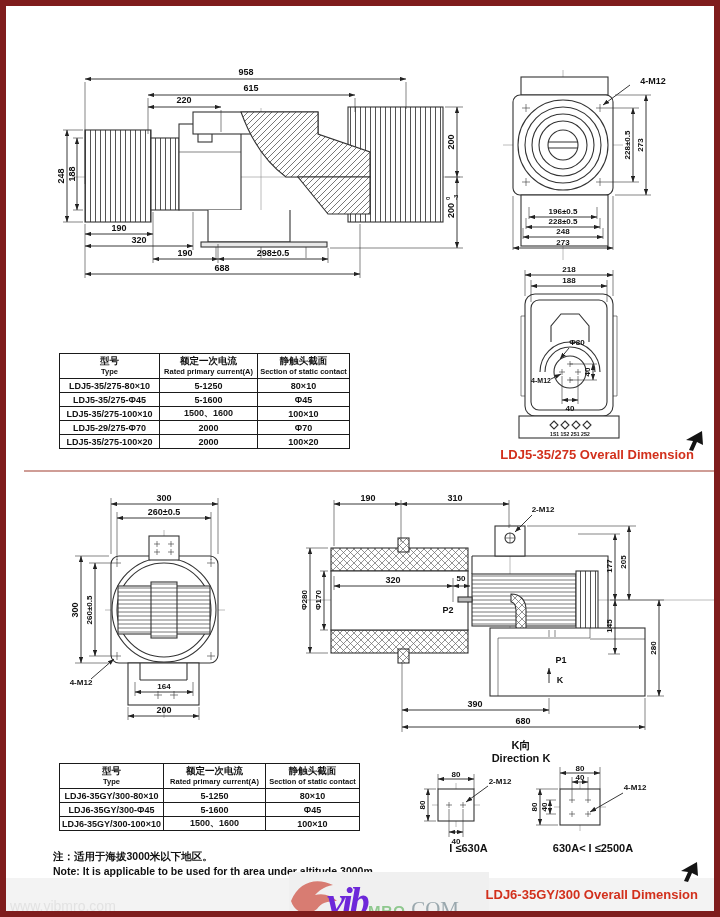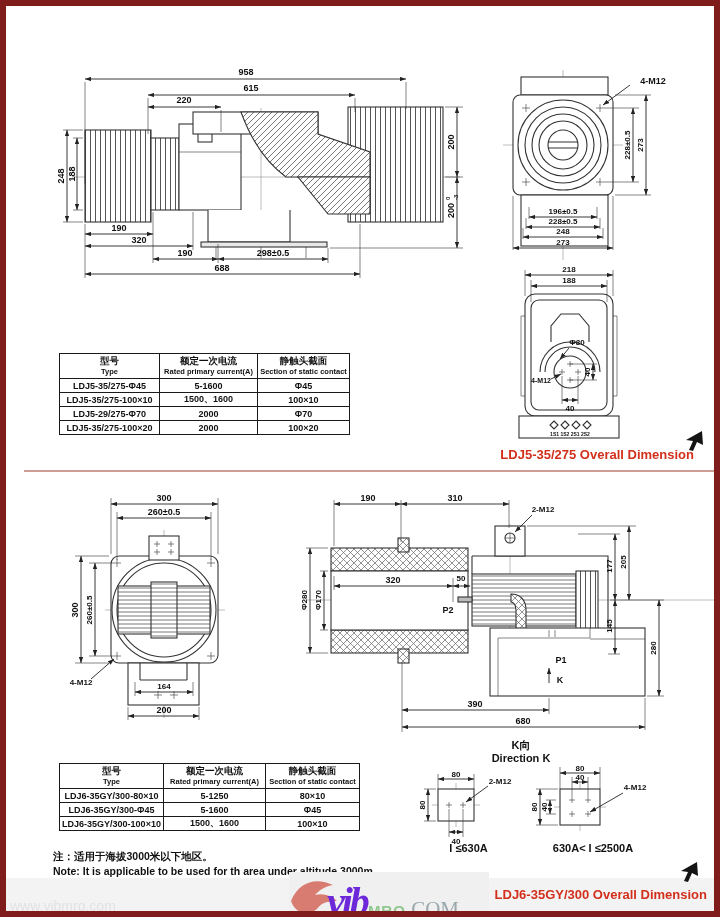--- a/index.html
+++ b/index.html
@@ -203,20 +203,25 @@
             <span>额定一次电流</span>
             <span class="en">Rated primary current(A)</span>
           </th>
       <th>
             <span>静触头截面</span>
             <span class="en">Section of static contact</span>
           </th>
     </tr>
   </thead>
   <tbody>
+    <tr>
+          <td>LDJ5-35/275-80×10</td>
+          <td>5-1250</td>
+          <td>80×10</td>
+        </tr>
     <tr>
           <td>LDJ5-35/275-Φ45</td>
           <td>5-1600</td>
           <td>Φ45</td>
         </tr>
     <tr>
           <td>LDJ5-35/275-100×10</td>
           <td>1500、1600</td>
           <td>100×10</td>
         </tr>
@@ -438,21 +443,21 @@
 
 <div class="logo">
   <svg width="48" height="44" viewBox="0 0 48 44" style="margin-right:-4px">
     <path d="M0,26 C8,6 26,2 42,10 C32,12 28,16 24,20 C32,18 40,20 46,26 C36,26 30,28 26,34 C16,42 4,38 0,26 Z" fill="#d87c72"></path>
   </svg>
   <span class="logo-script">vib</span>
   <span class="logo-mro">MRO</span>
   <span class="logo-com">.COM</span>
 </div>
 
-<div class="cap" style="top:881px;right:7px">LDJ6-35GY/300 Overall Dimension</div>
+<div class="cap" style="top:881px;right:16px">LDJ6-35GY/300 Overall Dimension</div>
 
 <svg class="abs" style="left:675px;top:856px" width="18" height="21" viewBox="0 0 18 21">
   <path d="M16,0 L0,9 L7,10 L3,19 L7,20 L11,11 L17,14 Z" fill="#141414"></path>
 </svg>
 
 <div class="watermark">www.vibmro.com</div>
 
 </div>
 
 </body></html>

